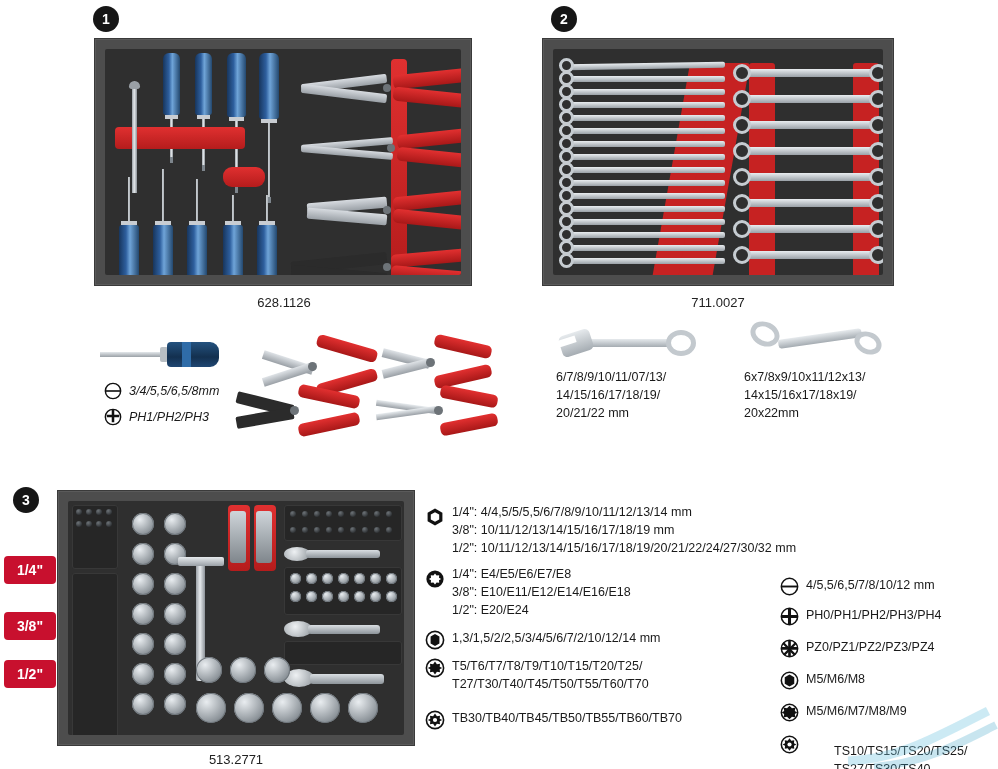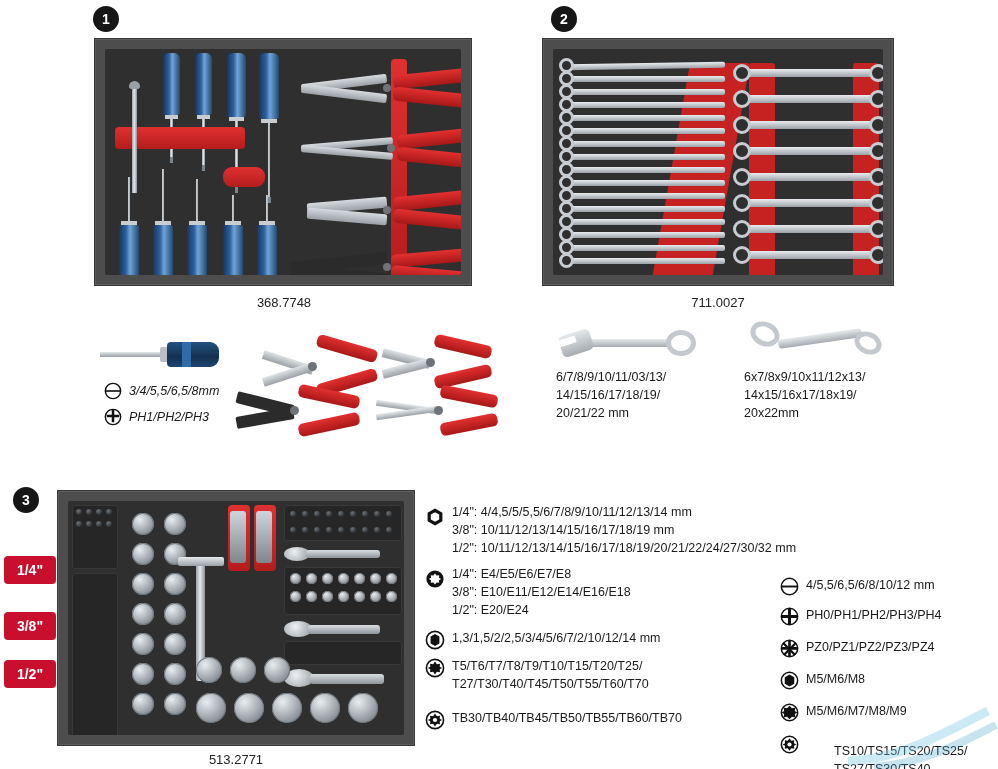--- a/index.html
+++ b/index.html
@@ -262,21 +262,21 @@
         <div class="jaw" style="left:0; top:10px; width:96px; height:12px; background:#2b2b2b; transform:rotate(-6deg);"></div>
         <div class="jaw" style="left:0; top:22px; width:96px; height:12px; background:#2b2b2b; transform:rotate(5deg);"></div>
         <div class="pivot" style="left:92px; top:16px;"></div>
         <div class="grip" style="left:100px; top:4px; width:90px; height:13px; transform:rotate(-5deg);"></div>
         <div class="grip" style="left:100px; top:22px; width:90px; height:13px; transform:rotate(5deg);"></div>
       </div>
 
     </div>
   </div>
 
-  <div class="caption" style="left:194px; top:295px; width:180px;">368.7748</div>
+  <div class="caption" style="left:194px; top:295px; width:180px;">628.1126</div>
 
   <div style="position:absolute; left:100px; top:340px; width:120px; height:30px;">
     <div style="position:absolute; left:0; top:12px; width:62px; height:5px; background:linear-gradient(180deg,#e3e7ea,#9aa1a7);"></div>
     <div style="position:absolute; left:60px; top:7px; width:8px; height:15px; background:#b9bfc4; border-radius:2px;"></div>
     <div style="position:absolute; left:67px; top:2px; width:52px; height:25px; border-radius:4px 9px 9px 4px; background:linear-gradient(180deg,#24527f,#13304f 60%,#1f4672);"></div>
     <div style="position:absolute; left:82px; top:2px; width:9px; height:25px; background:#2f6ca8;"></div>
   </div>
 
   <div style="position:absolute; left:262px; top:340px; width:110px; height:75px;">
     <div style="position:absolute; left:0; top:18px; width:52px; height:9px; background:linear-gradient(180deg,#dfe3e7,#9aa0a6); transform:rotate(18deg);"></div>
@@ -405,21 +405,21 @@
 
   <div class="caption" style="left:628px; top:295px; width:180px;">711.0027</div>
 
   <div style="position:absolute; left:556px; top:326px; width:150px; height:34px;">
     <div style="position:absolute; left:28px; top:13px; width:94px; height:8px; background:linear-gradient(180deg,#e6eaed,#a5acb2); border-radius:3px;"></div>
     <div style="position:absolute; left:110px; top:4px; width:30px; height:26px; border:5px solid #c3c9ce; border-radius:50%; background:#fff;"></div>
     <div style="position:absolute; left:4px; top:6px; width:32px; height:22px; background:linear-gradient(180deg,#e6eaed,#a5acb2); border-radius:5px; transform:rotate(-18deg);"></div>
     <div style="position:absolute; left:2px; top:12px; width:18px; height:7px; background:#fff; transform:rotate(-18deg);"></div>
   </div>
   <div class="spec" style="left:556px; top:368px;">
-    <div class="ln">6/7/8/9/10/11/03/13/</div>
+    <div class="ln">6/7/8/9/10/11/07/13/</div>
     <div class="ln">14/15/16/17/18/19/</div>
     <div class="ln">20/21/22 mm</div>
   </div>
 
   <div style="position:absolute; left:744px; top:318px; width:160px; height:42px;">
     <div style="position:absolute; left:34px; top:16px; width:84px; height:9px; background:linear-gradient(180deg,#e6eaed,#a5acb2); border-radius:3px; transform:rotate(-8deg);"></div>
     <div style="position:absolute; left:6px; top:4px; width:30px; height:24px; border:5px solid #c3c9ce; border-radius:50%; background:#fff; transform:rotate(25deg);"></div>
     <div style="position:absolute; left:110px; top:14px; width:28px; height:22px; border:5px solid #c3c9ce; border-radius:50%; background:#fff; transform:rotate(25deg);"></div>
   </div>
   <div class="spec" style="left:744px; top:368px;">
@@ -605,21 +605,21 @@
   </div>
 
   <div style="position:absolute; left:780px; top:576px;">
 
     <div style="position:relative; height:30px;">
       <svg width="19" height="19" viewBox="0 0 20 20" style="position:absolute; left:0; top:1px;">
         <circle cx="10" cy="10" r="8.6" fill="none" stroke="#111" stroke-width="1.6"></circle>
         <line x1="2" y1="10" x2="18" y2="10" stroke="#111" stroke-width="2"></line>
       </svg>
       <div class="legend" style="left:26px; top:0;">
-        <div class="ln">4/5,5/6,5/6/8/10/12 mm</div>
+        <div class="ln">4/5,5/6,5/7/8/10/12 mm</div>
       </div>
     </div>
 
     <div style="position:relative; height:32px;">
       <svg width="19" height="19" viewBox="0 0 20 20" style="position:absolute; left:0; top:1px;">
         <circle cx="10" cy="10" r="8.6" fill="none" stroke="#111" stroke-width="1.6"></circle>
         <path d="M8.4 1.6h3.2v6.8h6.8v3.2h-6.8v6.8H8.4v-6.8H1.6V8.4h6.8z" fill="#111"></path>
       </svg>
       <div class="legend" style="left:26px; top:0;">
         <div class="ln">PH0/PH1/PH2/PH3/PH4</div>

